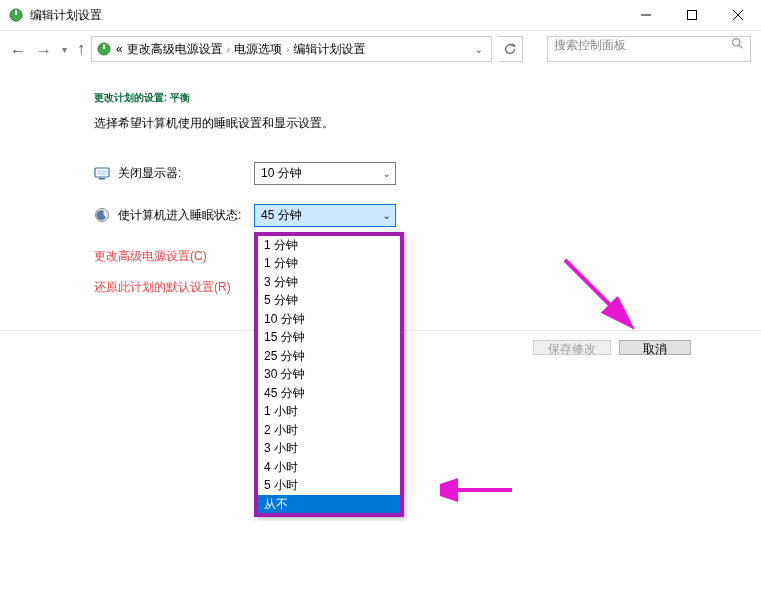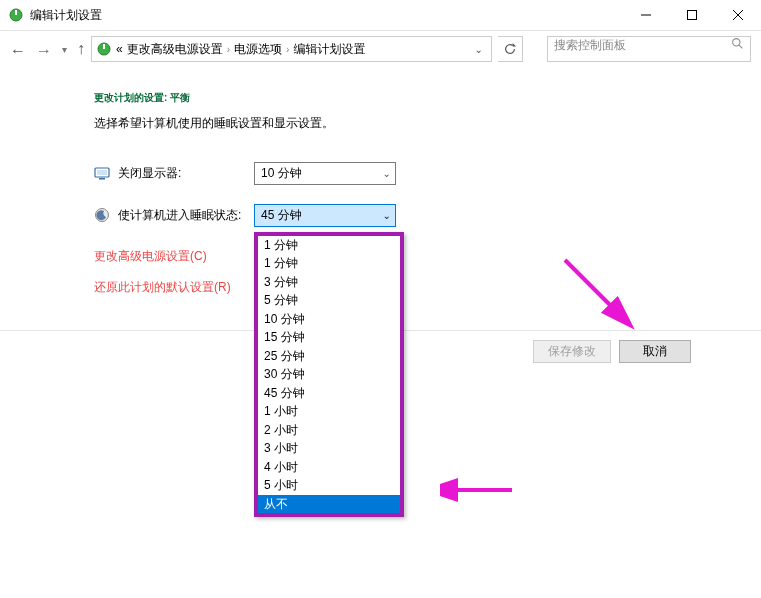--- a/index.html
+++ b/index.html
@@ -163,21 +163,21 @@
   }
   .footer-btns {
     position: absolute;
     top: 340px;
     right: 70px;
     display: flex;
     gap: 8px;
   }
   button.win {
     min-width: 72px;
-    height: 23px;
+    height: 15px;
     border: 1px solid #adadad;
     background: #e1e1e1;
     font-family: Liberation Mono, monospace;
     font-size: 12px;
     padding: 0 14px;
   }
   button.win:disabled {
     color: #a0a0a0;
     border-color: #d0d0d0;
     background: #efefef;

